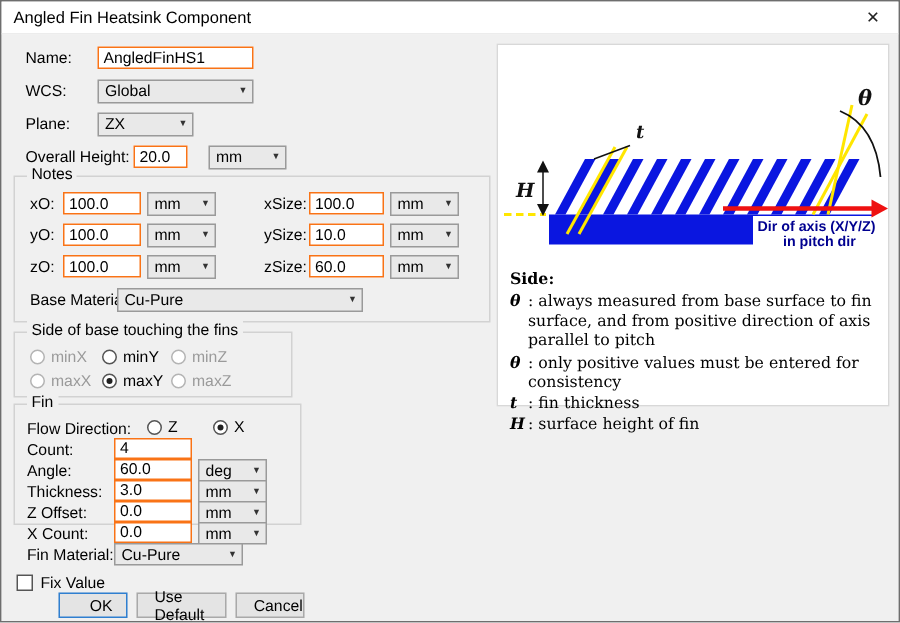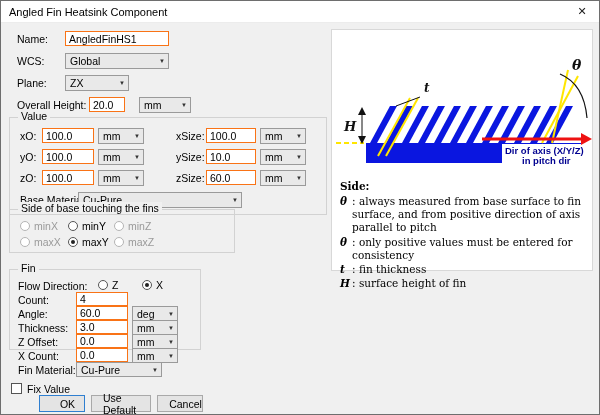--- a/index.html
+++ b/index.html
@@ -66,21 +66,21 @@
     </span>
 
     <span class="lbl" style="left:16px;top:76px">Overall Height:</span>
     <input class="ti" style="left: 88px; top: 74px; width: 36px;" value="20.0">
     <span class="combo" style="left:138px;top:74px;width:52px">
       <span>mm</span>
       <span class="arrow">▼</span>
     </span>
 
     <div class="group" style="left:8px;top:94px;width:318px;height:98px">
-      <span class="gtitle">Value</span>
+      <span class="gtitle">Notes</span>
 
       <span class="lbl" style="left:10px;top:12px">xO:</span>
       <input class="ti" style="left: 32px; top: 10px; width: 52px;" value="100.0">
       <span class="combo" style="left:88px;top:10px;width:46px">
         <span>mm</span>
         <span class="arrow">▼</span>
       </span>
       <span class="lbl" style="left:166px;top:12px">xSize:</span>
       <input class="ti" style="left: 196px; top: 10px; width: 50px;" value="100.0">
       <span class="combo" style="left:250px;top:10px;width:46px">
@@ -114,21 +114,21 @@
         <span class="arrow">▼</span>
       </span>
 
       <span class="lbl" style="left:10px;top:76px">Base Material:</span>
       <span class="combo" style="left:68px;top:74px;width:164px">
         <span>Cu-Pure</span>
         <span class="arrow">▼</span>
       </span>
     </div>
 
-    <div class="group" style="left:8px;top:186px;width:226px;height:44px">
+    <div class="group" style="left:8px;top:198px;width:186px;height:44px">
       <span class="gtitle">Side of base touching the fins</span>
 
       <span class="radio disabled" style="left:10px;top:10px">
         <span class="rdot"></span>
         <span>minX</span>
       </span>
       <span class="radio" style="left:58px;top:10px">
         <span class="rdot"></span>
         <span>minY</span>
       </span>

